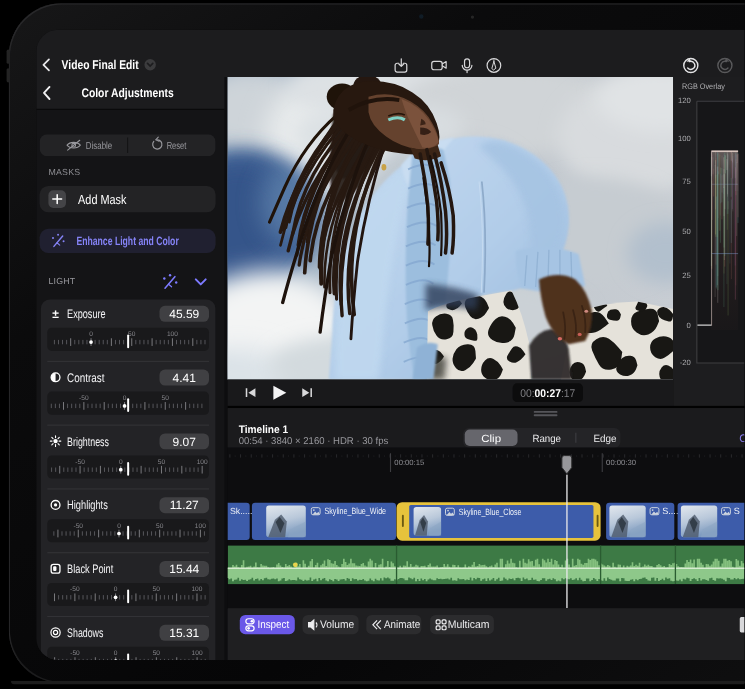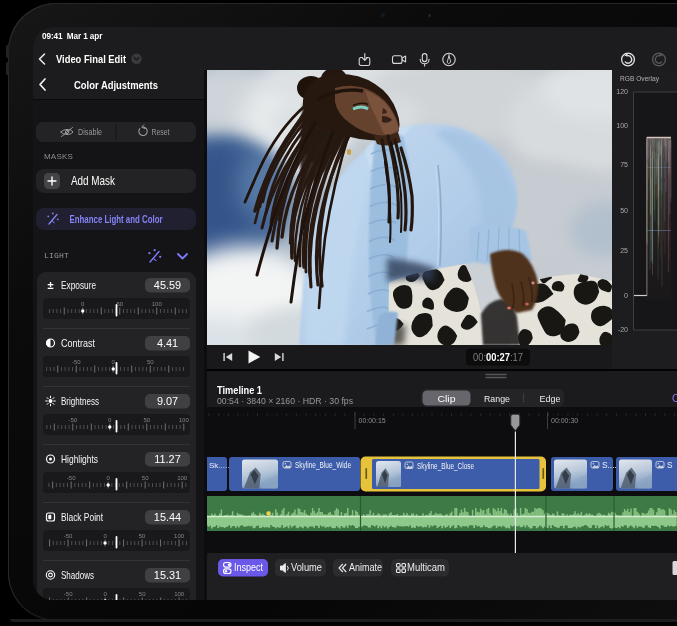--- a/index.html
+++ b/index.html
@@ -33,21 +33,20 @@
 </style>
 </head>
 <body>
   <div class="abs" id="device"></div>
   <div class="abs" id="volbtn1"></div>
   <div class="abs" id="volbtn2"></div>
   <div class="abs" id="camdot1"></div>
   <div class="abs" id="camdot2"></div>
   <div class="abs" id="screen">
     <div class="abs" id="topbar"></div>
-    <div class="abs" id="status">09:41&nbsp;&nbsp;Mar 1 apr</div>
     <svg class="abs" style="left:0;top:22px;" width="644" height="21" viewBox="0 0 644 21">
       <g stroke="#e8e8ea" stroke-width="1.6" fill="none" stroke-linecap="round" stroke-linejoin="round">
         <path d="M11.5 5 L6.5 10 L11.5 15"></path>
       </g>
       <text x="23" y="13.5" fill="#fff" font-size="11.6" font-weight="bold" font-family="Liberation Sans" textLength="70" lengthAdjust="spacingAndGlyphs">Video Final Edit</text>
       <circle cx="103.5" cy="9.8" r="5.2" fill="#3b3b3d"></circle>
       <path d="M101.1 8.6 L103.5 11 L105.9 8.6" stroke="#1c1c1e" stroke-width="1.5" fill="none" stroke-linecap="round"></path>
       <g stroke="#d8d8da" stroke-width="1.1" fill="none" stroke-linecap="round" stroke-linejoin="round">
 
         <path d="M329.5 8.5 h-1.5 a1.8 1.8 0 0 0 -1.8 1.8 v4.4 a1.8 1.8 0 0 0 1.8 1.8 h7 a1.8 1.8 0 0 0 1.8 -1.8 v-4.4 a1.8 1.8 0 0 0 -1.8 -1.8 h-1.5"></path>
@@ -111,21 +110,21 @@
         <path d="M13 16 L21 6.5"></path>
         <path d="M15.8 12.7 l2.5 2.1" stroke-width="1"></path>
       </g>
       <g fill="#8583f7">
         <circle cx="12.2" cy="8.3" r="0.9"></circle>
         <circle cx="16.8" cy="5.4" r="0.9"></circle>
         <circle cx="21.8" cy="11.3" r="0.9"></circle>
       </g>
       <text x="80" y="14.6" fill="#8583f7" font-size="11" font-weight="bold" text-anchor="middle" font-family="Liberation Sans" textLength="93" lengthAdjust="spacingAndGlyphs">Enhance Light and Color</text>
     </svg>
-    <div class="abs" style="left:11px;top:224px;color:#98989d;font-size:8px;letter-spacing:0.2px;font-family:Liberation Mono, monospace;">LIGHT</div>
+    <div class="abs" style="left:11px;top:224px;color:#98989d;font-size:8px;letter-spacing:0.2px;">LIGHT</div>
     <svg class="abs" style="left:112px;top:220px;" width="45" height="18" viewBox="0 0 45 18">
       <g stroke="#7d7aff" stroke-width="1.4" fill="none" stroke-linecap="round">
         <path d="M5 15 L14 4.5"></path>
         <path d="M8.2 11.4 l2.8 2.3" stroke-width="1.1"></path>
       </g>
       <g fill="#7d7aff">
         <circle cx="4.4" cy="6.2" r="1.1"></circle>
         <circle cx="9.6" cy="3.2" r="1.1"></circle>
         <circle cx="15.2" cy="9.8" r="1.1"></circle>
       </g>

